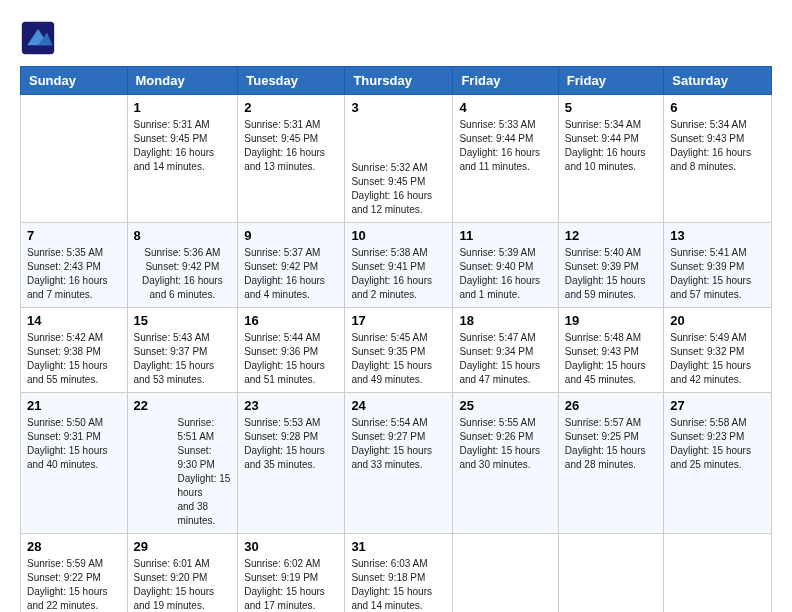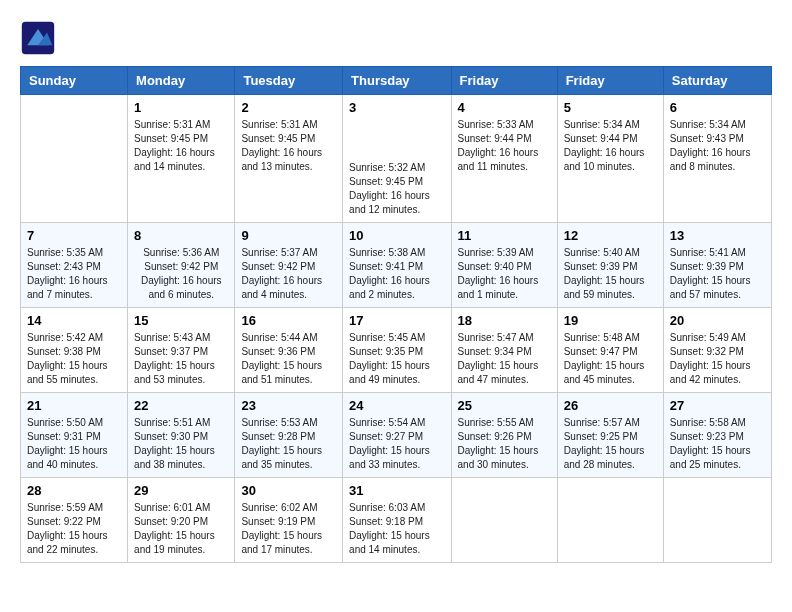--- a/index.html
+++ b/index.html
@@ -251,21 +251,21 @@
         <td>
           <div class="date-num">18</div>
           <div class="cell-info" style="white-space: pre-line;">Sunrise: 5:47 AM
 Sunset: 9:34 PM
 Daylight: 15 hours
 and 47 minutes.</div>
         </td>
         <td>
           <div class="date-num">19</div>
           <div class="cell-info" style="white-space: pre-line;">Sunrise: 5:48 AM
-Sunset: 9:47 PM
+Sunset: 9:43 PM
 Daylight: 15 hours
 and 45 minutes.</div>
         </td>
         <td>
           <div class="date-num">20</div>
           <div class="cell-info" style="white-space: pre-line;">Sunrise: 5:49 AM
 Sunset: 9:32 PM
 Daylight: 15 hours
 and 42 minutes.</div>
         </td>
@@ -273,21 +273,21 @@
       <tr>
         <td>
           <div class="date-num">21</div>
           <div class="cell-info" style="white-space: pre-line;">Sunrise: 5:50 AM
 Sunset: 9:31 PM
 Daylight: 15 hours
 and 40 minutes.</div>
         </td>
         <td>
           <div class="date-num">22</div>
-          <div class="cell-info" style="white-space: pre-line;">Sunrise: 5:51 AM
+          <div class="cell-info" style="white-space: pre-line; margin-left: 44px;">Sunrise: 5:51 AM
 Sunset: 9:30 PM
 Daylight: 15 hours
 and 38 minutes.</div>
         </td>
         <td>
           <div class="date-num">23</div>
           <div class="cell-info" style="white-space: pre-line;">Sunrise: 5:53 AM
 Sunset: 9:28 PM
 Daylight: 15 hours
 and 35 minutes.</div>

